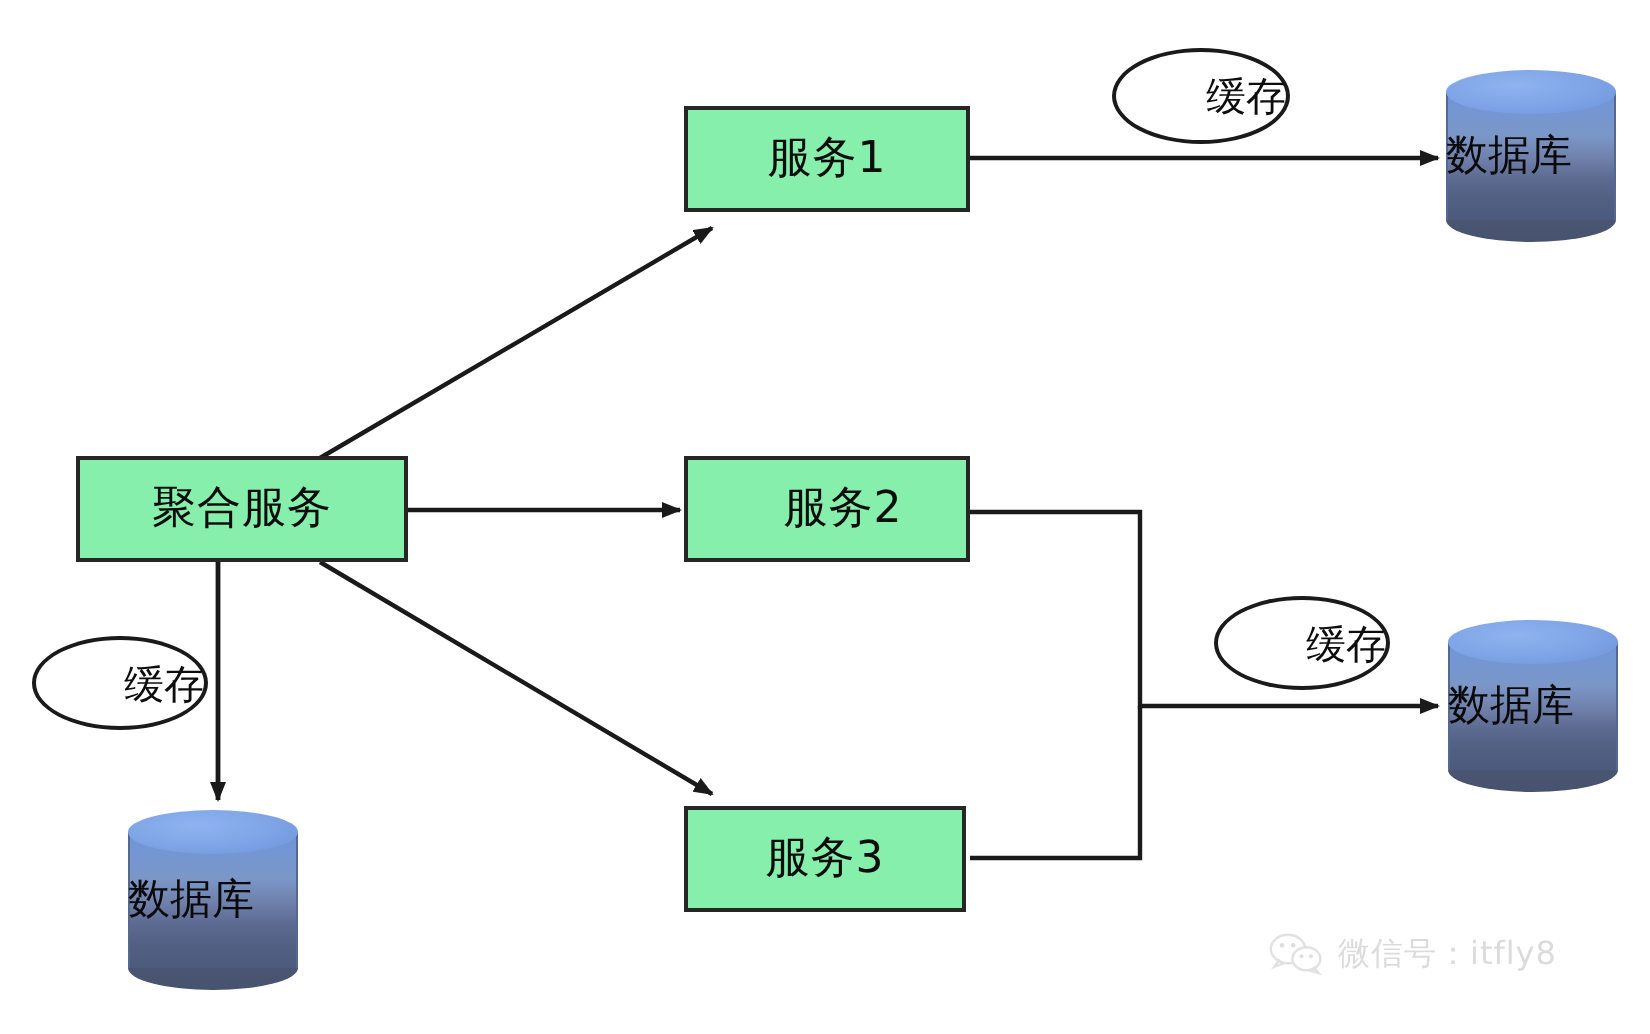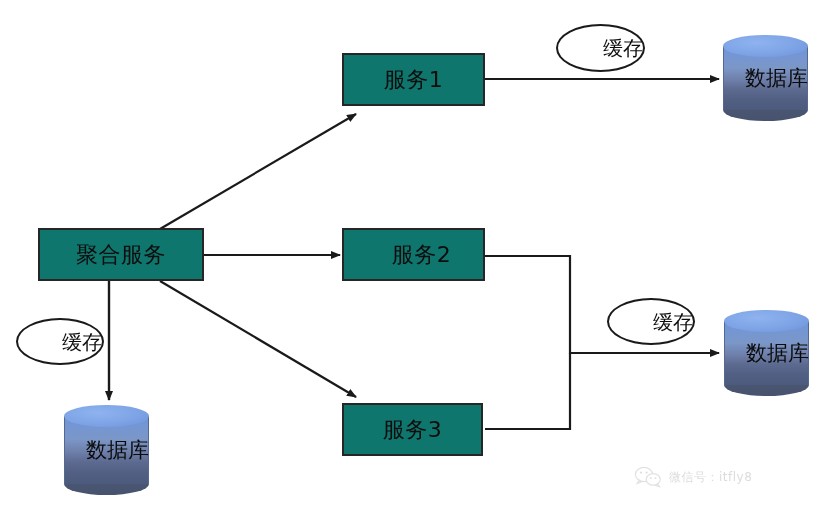--- a/index.html
+++ b/index.html
@@ -24,21 +24,21 @@
     top: 0;
     width: 825px;
     height: 517px;
     pointer-events: none;
   }
 
   
   .svc-box {
     position: absolute;
     box-sizing: border-box;
-    background: #0f766e;
+    background: #86efac;
     border: 2px solid #262626;
     display: flex;
     align-items: center;
     justify-content: center;
     z-index: 3;
   }
   .svc-box .svc-label {
     font-size: 22px;
     color: #0d0d0d;
     letter-spacing: 0.5px;
@@ -104,41 +104,41 @@
     height: 22px;
     border-radius: 50%;
     background: radial-gradient(ellipse at 40% 35%, #8fb3ef 0%, #7ea4e6 55%, #6d93da 100%);
   }
   .db-label {
     position: absolute;
     left: 0;
     right: 0;
     top: 50%;
     transform: translateY(-50%);
-    text-align: right;
+    text-align: left;
     font-size: 21px;
     color: #0a0a0a;
     line-height: 1;
     white-space: nowrap;
     z-index: 2;
   }
 
   
   #watermark {
     position: absolute;
     left: 634px;
     top: 466px;
     display: flex;
     align-items: center;
     gap: 7px;
     z-index: 5;
     opacity: 0.5;
   }
   #watermark .wm-text {
-    font-size: 12px;
+    font-size: 16px;
     color: #b9b9b9;
     white-space: nowrap;
     letter-spacing: 0.5px;
   }
   #watermark .wm-icon {
     display: block;
   }
 </style>
 </head>
 <body>

